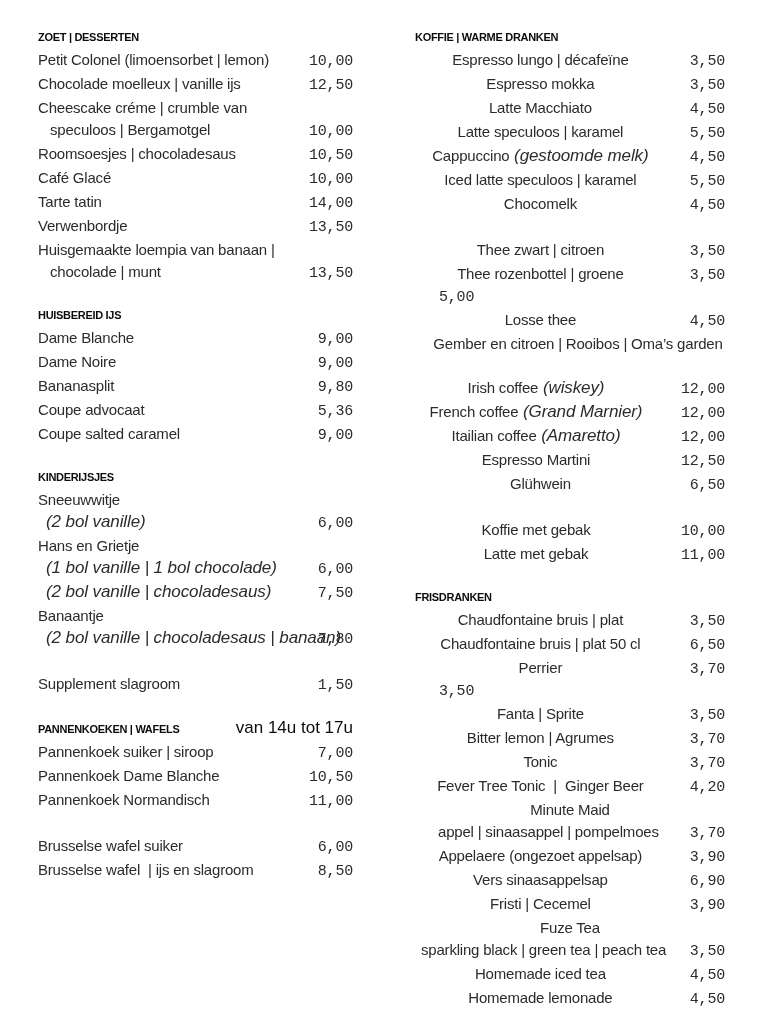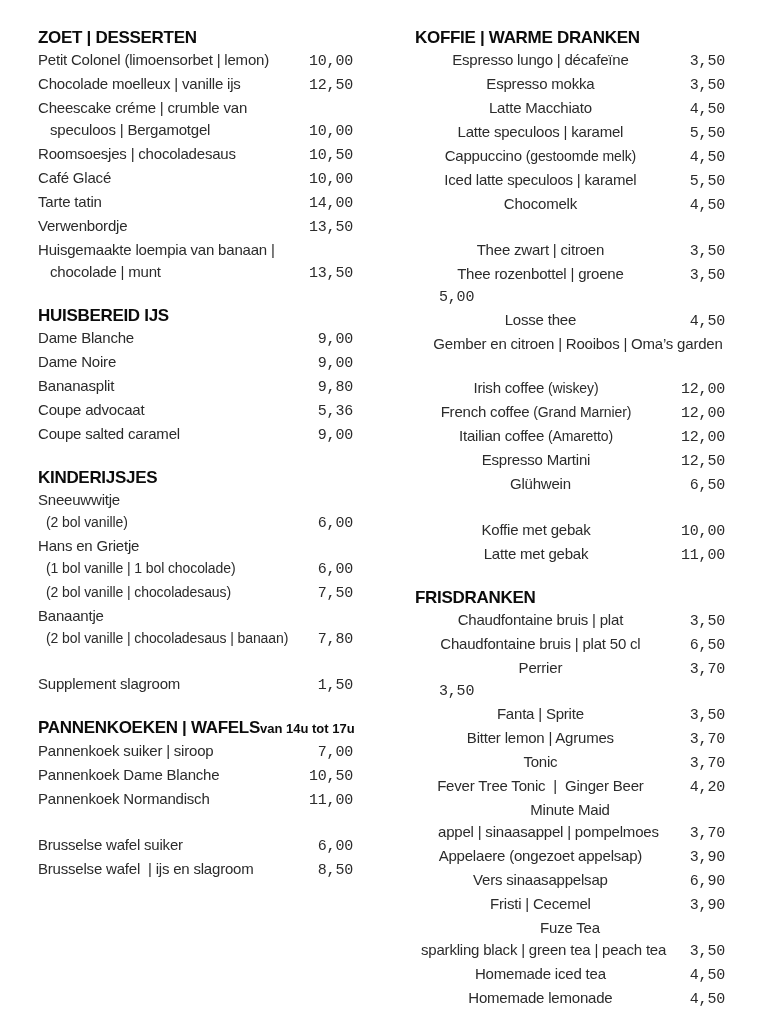--- a/index.html
+++ b/index.html
@@ -24,43 +24,43 @@
 
   .section-header {
     display: flex;
     justify-content: space-between;
     align-items: baseline;
     line-height: 23px;
     white-space: pre;
   }
   .section-title {
     font-weight: bold;
-    font-size: 17px;
+    font-size: 11px;
     color: #0c0c0c;
     letter-spacing: -0.3px;
     white-space: pre;
   }
   .section-title-note {
-    font-weight: bold;
-    font-size: 13px;
+    font-weight: normal;
+    font-size: 17px;
     color: #0c0c0c;
     white-space: pre;
   }
 
   .row {
     display: flex;
     align-items: baseline;
     line-height: 22px;
     font-size: 15px;
     letter-spacing: -0.2px;
   }
   .row.gap { margin-top: 22px; }
   .row .left { flex: 1 1 auto; white-space: pre; min-width: 0; }
   .name { white-space: pre; }
-  .note { font-size: 14px; letter-spacing: -0.1px; }
+  .note { font-size: 17px; letter-spacing: -0.1px; font-style: italic; }
   .price { flex: none; margin-left: 24px; white-space: pre; font-family: Liberation Mono, monospace; }
 </style>
 </head>
 <body>
 
 <div class="page">
   <div class="col col-left">
       <section class="section">
         <div class="section-header"><span class="section-title">ZOET | DESSERTEN</span></div>
         <div class="row">

